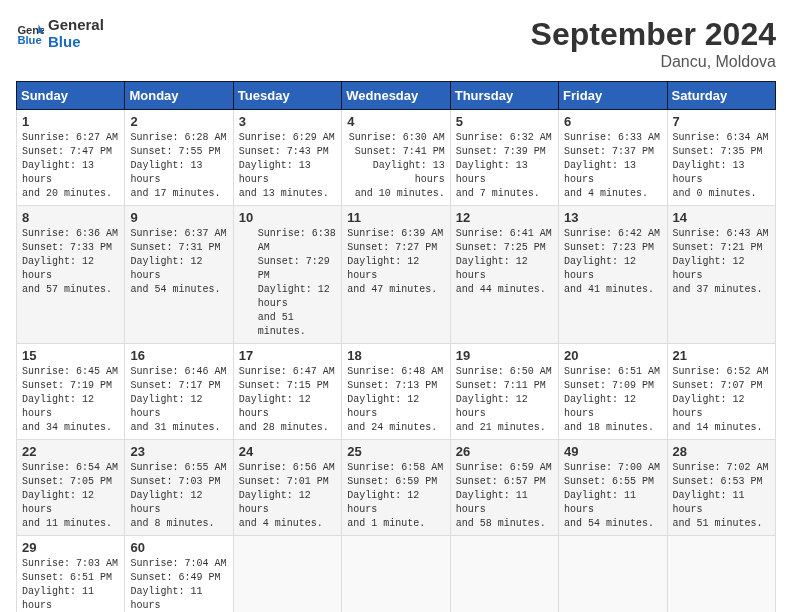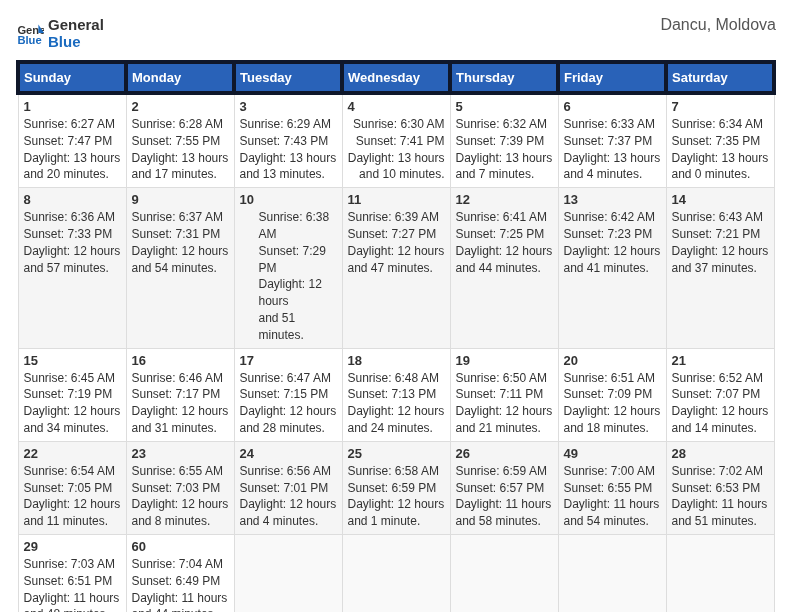--- a/index.html
+++ b/index.html
@@ -51,44 +51,45 @@
       width: 100%;
       table-layout: fixed;
     }
     .calendar th {
       background-color: #2962b8;
       color: #fff;
       padding: 6px 4px;
       font-size: 13px;
       font-weight: bold;
       text-align: left;
-      border: 4px solid #0f172a;
+      border: 1px solid #0f172a;
     }
     .calendar td {
       vertical-align: top;
       padding: 4px 5px;
       border: 1px solid #ddd;
       font-size: 10.5px;
       color: #333;
       background: #fff;
       width: calc(100%/7);
     }
     .calendar tr:nth-child(even) td {
       background: #f5f5f5;
     }
     .day-num {
       font-size: 13px;
       font-weight: bold;
       display: block;
       margin-bottom: 2px;
     }
     .cell-text {
-      font-size: 12px;
+      font-size: 10px;
       line-height: 1.4;
       color: #333;
+      font-family: Liberation Mono, monospace;
     }
     .empty-cell {
       background: #f9f9f9 !important;
     }
   </style>
 </head>
 <body>
 
 <div class="page">
   <div class="header">
@@ -97,20 +98,21 @@
         <text x="2" y="22" font-size="16" font-weight="bold" fill="#333">General</text>
         <text x="2" y="36" font-size="16" font-weight="bold" fill="#1a6abf">Blue</text>
         <polygon points="32,8 40,20 32,20" fill="#1a6abf"></polygon>
       </svg>
       <div>
         <div style="font-size:15px;font-weight:bold;color:#333;">General</div>
         <div style="font-size:15px;font-weight:bold;color:#1a6abf;">Blue</div>
       </div>
     </div>
     <div class="title-block">
+      <div class="month-title">September 2024</div>
       <div class="location">Dancu, Moldova</div>
     </div>
   </div>
 
   <table class="calendar">
     <thead>
       <tr>
       <th>Sunday</th>
           <th>Monday</th>
           <th>Tuesday</th>

